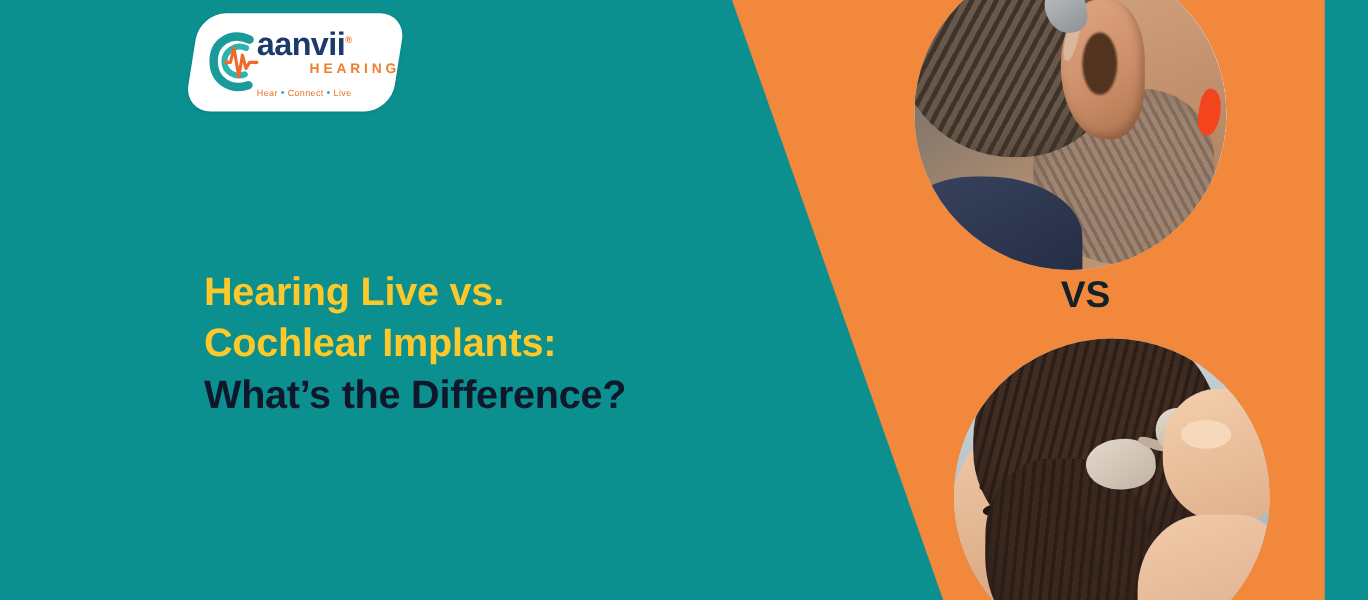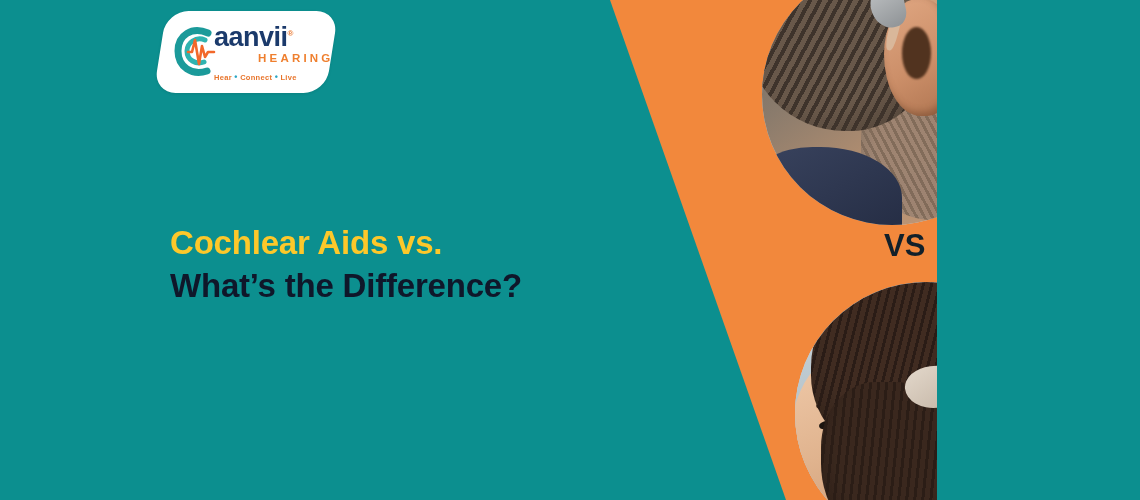--- a/index.html
+++ b/index.html
@@ -2,21 +2,21 @@
 <html><head>
 <meta charset="utf-8">
 <style>
   html,body{margin:0;padding:0;}
   body{
     width:1140px;height:500px;
     font-family:"Liberation Sans", sans-serif;
     overflow:hidden;background:#0c8f8f;
   }
   .banner{
-    position:relative;width:937px;height:500px;overflow:hidden;
+    position:relative;width:1104px;height:500px;overflow:hidden;
     background:#0c8f8f;
   }
   
   .bg-teal{
     position:absolute;inset:0;background:#0c8f8f;
   }
   .bg-orange{
     position:absolute;top:0;left:0;width:1140px;height:500px;
     background:#f2883c;
     clip-path:polygon(610px 0, 1140px 0, 1140px 500px, 786px 500px);
@@ -44,21 +44,21 @@
     line-height:1;display:block;
   }
   .logo-reg{
     font-size:8px;vertical-align:super;color:#e8742a;font-weight:700;
   }
   .logo-sub{
     display:block;font-size:11.5px;font-weight:700;color:#ef7f2e;
     letter-spacing:3.2px;line-height:1.1;margin-top:1px;padding-left:44px;
   }
   .logo-tag{
-    display:block;font-size:7.5px;font-weight:700;color:#e8742a;
+    display:block;font-size:7.5px;font-weight:400;color:#e8742a;
     letter-spacing:.3px;margin-top:8px;white-space:nowrap;
   }
   .logo-tag .dot{color:#2aa6c4;font-size:9px;}
   
   .headline{
     position:absolute;left:170px;top:222px;width:440px;
     font-size:33px;font-weight:700;line-height:1.30;
     letter-spacing:-0.2px;
   }
   .hl-1,.hl-2{color:#fdc82a;display:block;}
@@ -173,21 +173,22 @@
     </div>
 
     <div class="logo-text">
       <span class="logo-brand"><span>aanvii</span><span class="logo-reg">®</span></span>
       <span class="logo-sub">HEARING</span>
       <span class="logo-tag"><span>Hear</span> <span class="dot">•</span> <span>Connect</span> <span class="dot">•</span> <span>Live</span></span>
     </div>
   </div>
 
   <div class="headline">
-    <span class="hl-1">Cochlear Aids vs.</span>
+    <span class="hl-1">Hearing Live vs.</span>
+    <span class="hl-2">Cochlear Implants:</span>
     <span class="hl-3">What’s the Difference?</span>
   </div>
 
   <div class="vs-badge">VS</div>
 
   <div class="circle circle-top">
     <div class="photo">
       <div class="p1-bg"></div>
       <div class="p1-white"></div>
       <div class="p1-face"></div>

